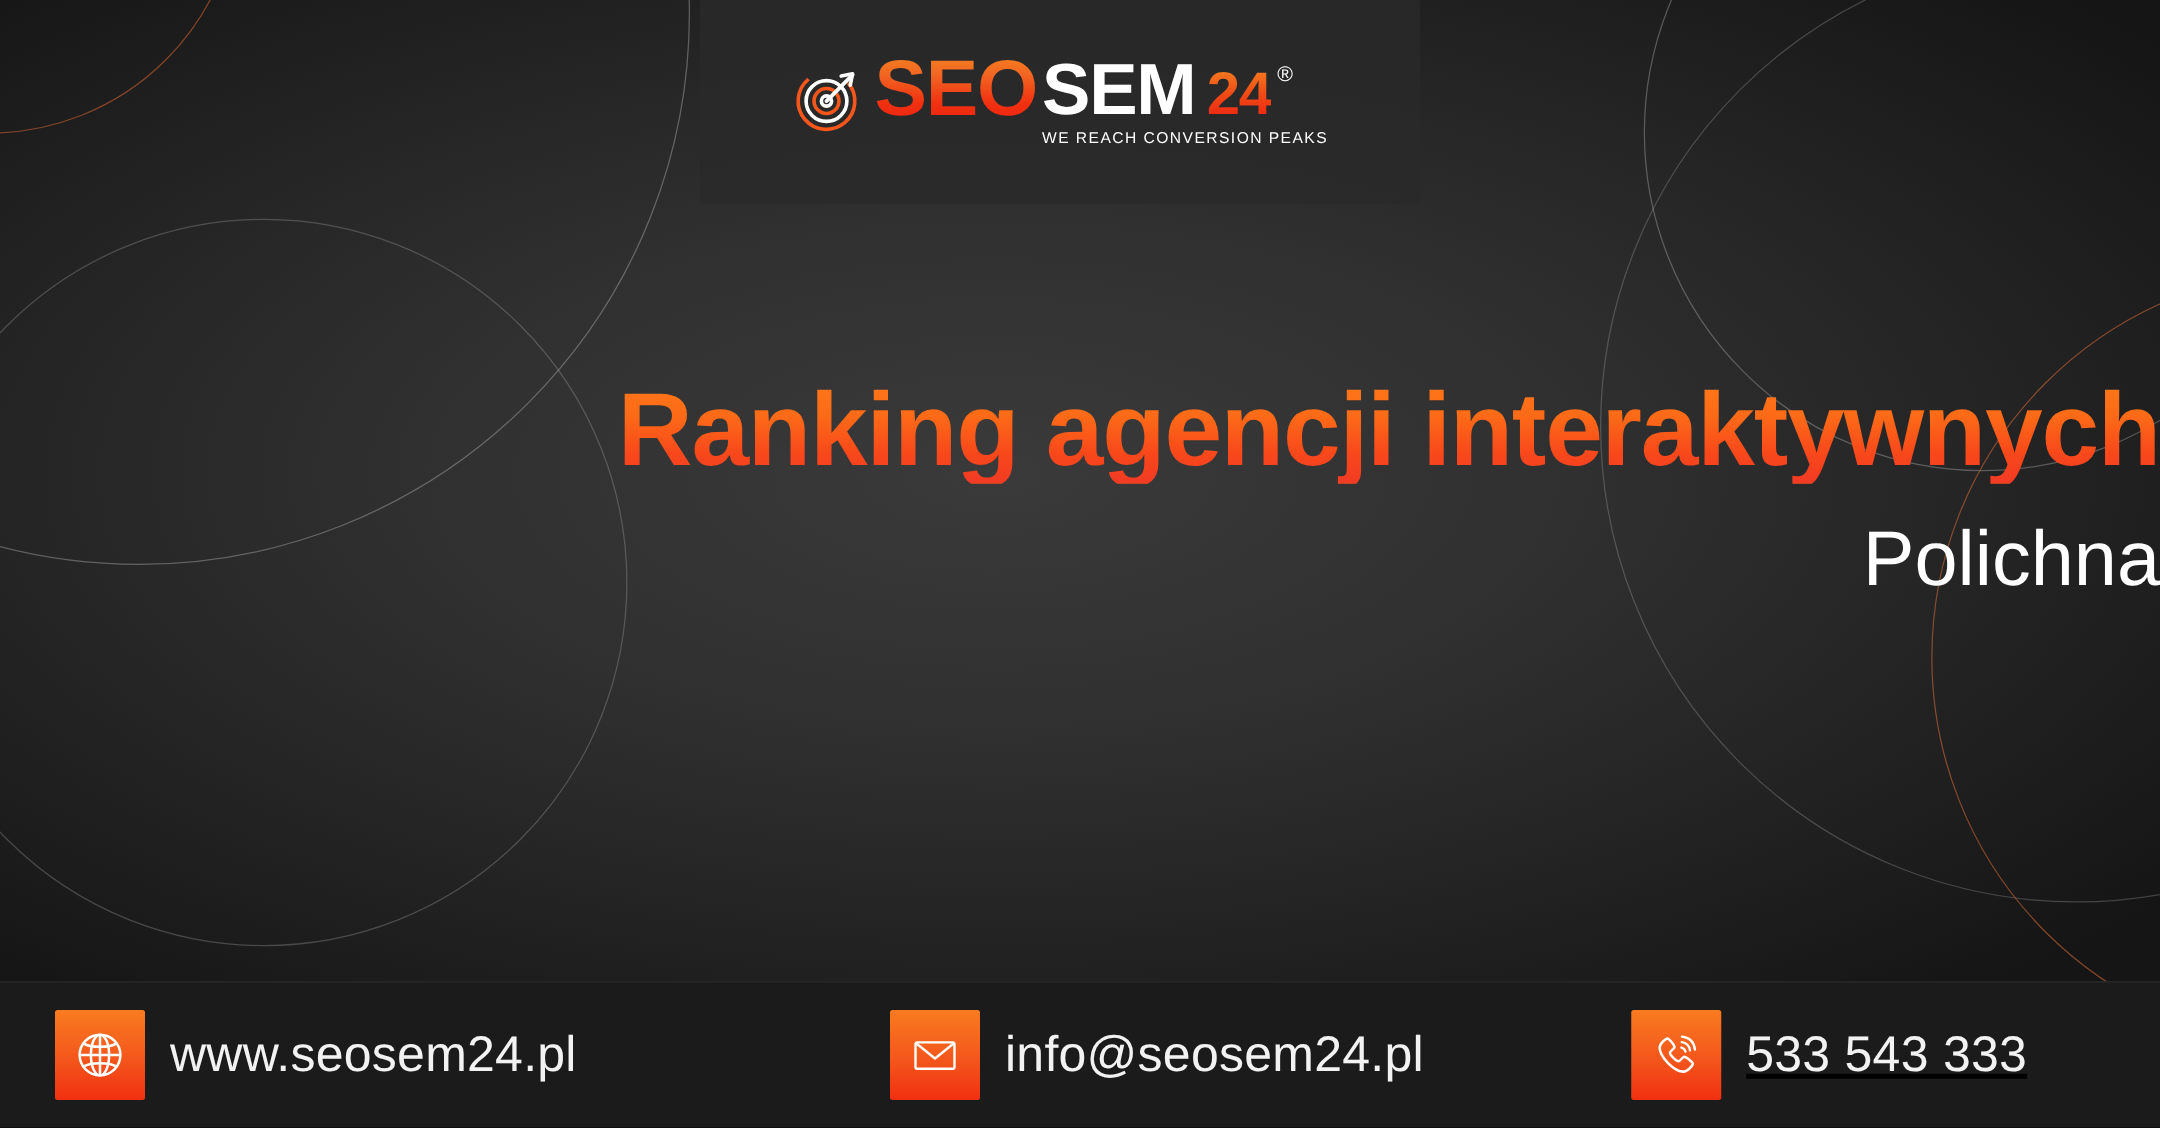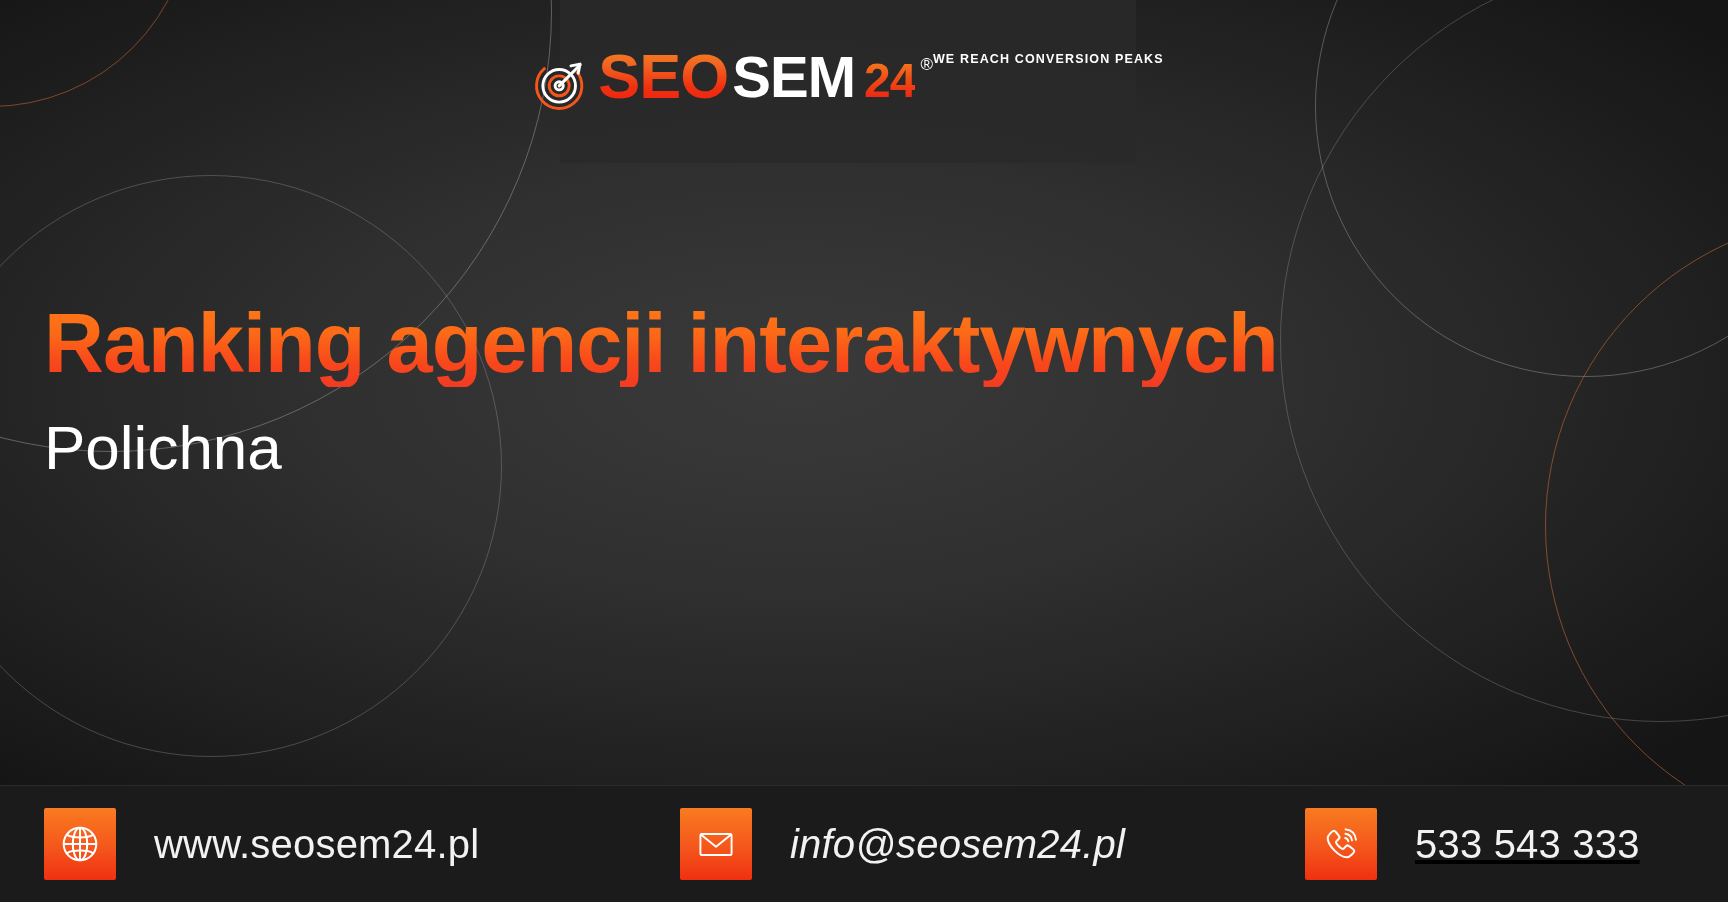--- a/index.html
+++ b/index.html
@@ -67,21 +67,21 @@
     font-weight: bold;
     line-height: 0.95;
     letter-spacing: -1px;
     background: linear-gradient(180deg, #F58220 0%, #F26522 30%, #F03010 68%, #EE2211 100%);
     -webkit-background-clip: text;
     background-clip: text;
     color: transparent;
   }
   .logo-right {
     display: flex;
-    flex-direction: row;
+    flex-direction: column;
     margin-left: 4px;
     padding-top: 2px;
   }
   .logo-semrow {
     display: flex;
     align-items: baseline;
   }
   .logo-sem {
     font-size: 58px;
     font-weight: bold;
@@ -106,33 +106,32 @@
     margin-left: 5px;
     align-self: flex-start;
     margin-top: 6px;
     font-weight: normal;
   }
   .logo-tagline {
     margin-top: 3px;
     font-size: 12.5px;
     letter-spacing: 1.15px;
     color: #ffffff;
-    font-weight: bold;
+    font-weight: normal;
     white-space: nowrap;
     text-align: left;
   }
 
   
   .headings {
     position: absolute;
     left: 0;
     right: 0;
     top: 300px;
-    text-align: left;
-    margin-left: 44px;
+    text-align: right;
   }
   .title {
     font-size: 83px;
     font-weight: bold;
     line-height: 1.05;
     letter-spacing: -1px;
     margin: 0;
     background: linear-gradient(180deg, #FF7A18 0%, #FC6A17 38%, #F8481B 72%, #F23A24 100%);
     -webkit-background-clip: text;
     background-clip: text;
@@ -157,36 +156,36 @@
     border-top: 1px solid #2b2b2b;
     display: flex;
     align-items: center;
   }
   .footer-item {
     display: flex;
     align-items: center;
     position: absolute;
   }
   .footer-item.website { left: 44px; }
-  .footer-item.email   { left: 680px; font-style: italic; }
+  .footer-item.email   { left: 712px; }
   .footer-item.phone   { left: 1305px; text-decoration: underline; }
 
   .f-icon {
     width: 72px;
     height: 72px;
     border-radius: 2px;
     background: linear-gradient(180deg, #F97B20 0%, #F4561C 55%, #F03010 100%);
     display: flex;
     align-items: center;
     justify-content: center;
     flex: none;
   }
   .f-icon svg { display: block; }
   .f-text {
-    margin-left: 38px;
+    margin-left: 20px;
     font-size: 40px;
     color: #f2f2f2;
     white-space: nowrap;
     letter-spacing: 0.2px;
   }
 </style>
 </head>
 <body>
 
 <div class="slide">

